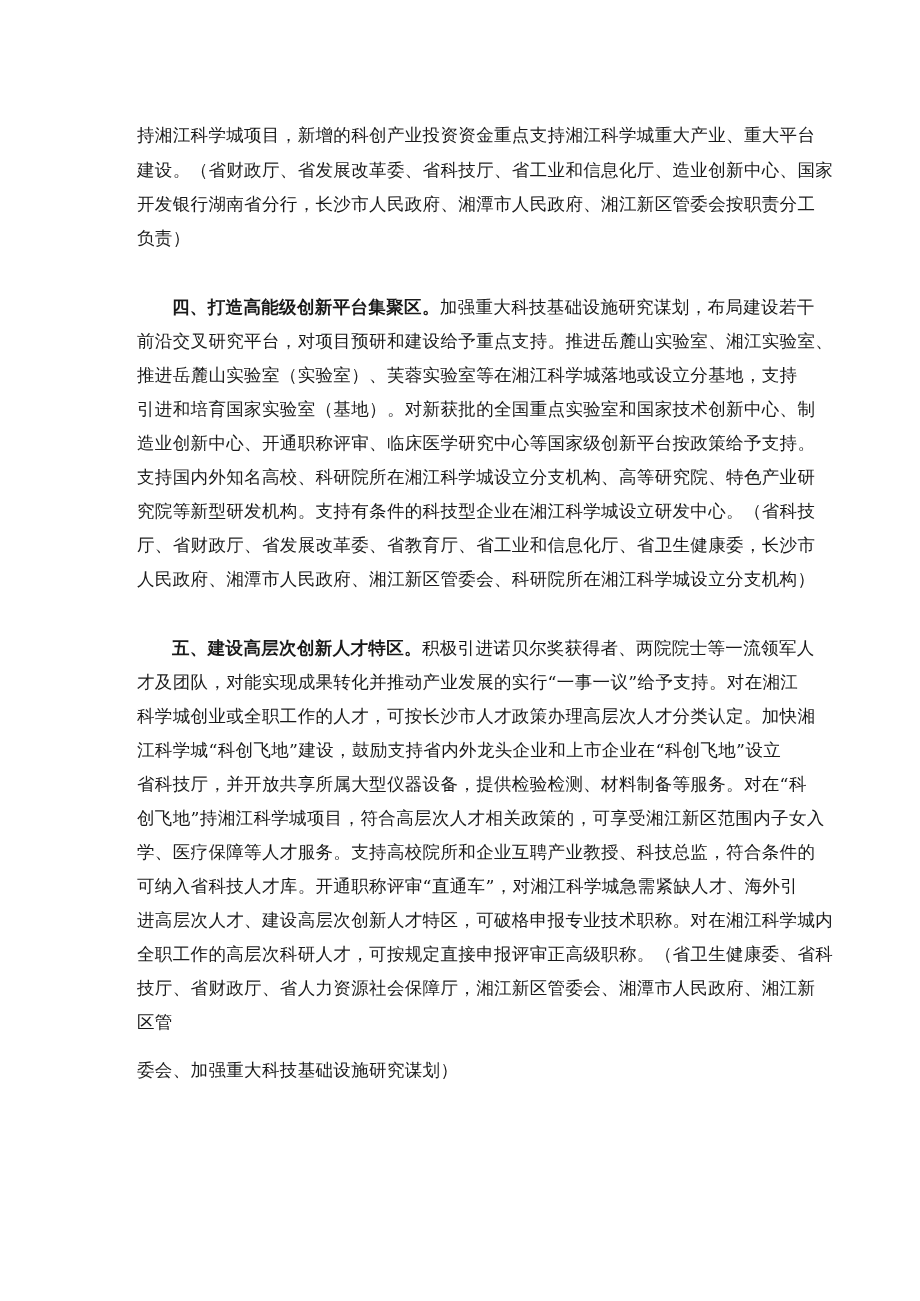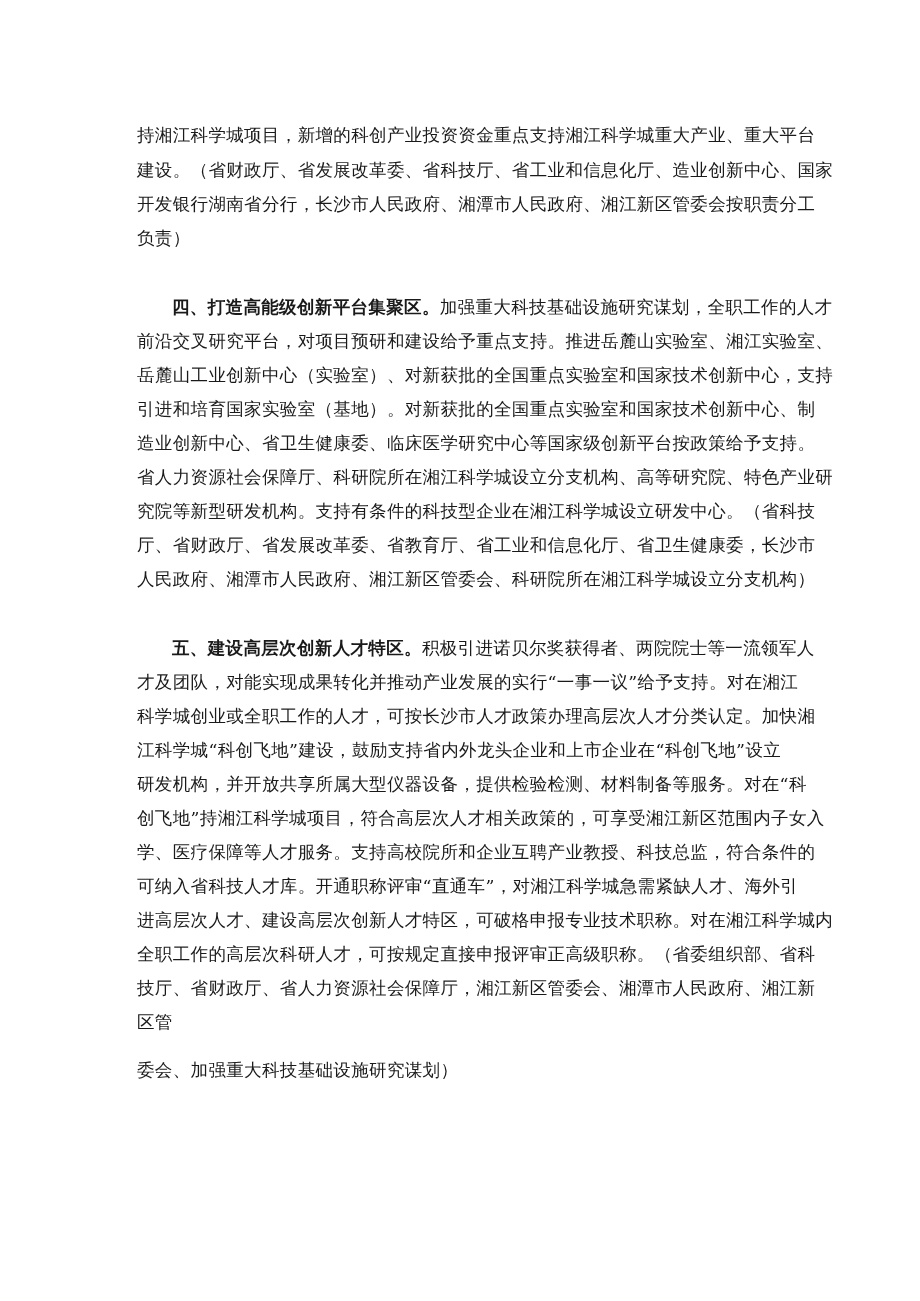--- a/index.html
+++ b/index.html
@@ -18,43 +18,43 @@
 
   <div>
     <div class="line" style="top:124px">持湘江科学城项目，新增的科创产业投资资金重点支持湘江科学城重大产业、重大平台</div>
     <div class="line" style="top:159px">建设。（省财政厅、省发展改革委、省科技厅、省工业和信息化厅、造业创新中心、国家</div>
     <div class="line" style="top:193px">开发银行湖南省分行，长沙市人民政府、湘潭市人民政府、湘江新区管委会按职责分工</div>
     <div class="line" style="top:227px">负责）</div>
   </div>
 
   <div>
     <div class="line indent" style="top:296px">
-      <span class="bold">四、打造高能级创新平台集聚区。</span><span>加强重大科技基础设施研究谋划，全职工作的人才</span>
+      <span class="bold">四、打造高能级创新平台集聚区。</span><span>加强重大科技基础设施研究谋划，布局建设若干</span>
     </div>
     <div class="line" style="top:330px">前沿交叉研究平台，对项目预研和建设给予重点支持。推进岳麓山实验室、湘江实验室、</div>
-    <div class="line" style="top:364px">岳麓山工业创新中心（实验室）、对新获批的全国重点实验室和国家技术创新中心，支持</div>
+    <div class="line" style="top:364px">推进岳麓山实验室（实验室）、芙蓉实验室等在湘江科学城落地或设立分基地，支持</div>
     <div class="line" style="top:398px">引进和培育国家实验室（基地）。对新获批的全国重点实验室和国家技术创新中心、制</div>
-    <div class="line" style="top:432px">造业创新中心、省卫生健康委、临床医学研究中心等国家级创新平台按政策给予支持。</div>
-    <div class="line" style="top:466px">省人力资源社会保障厅、科研院所在湘江科学城设立分支机构、高等研究院、特色产业研</div>
+    <div class="line" style="top:432px">造业创新中心、开通职称评审、临床医学研究中心等国家级创新平台按政策给予支持。</div>
+    <div class="line" style="top:466px">支持国内外知名高校、科研院所在湘江科学城设立分支机构、高等研究院、特色产业研</div>
     <div class="line" style="top:500px">究院等新型研发机构。支持有条件的科技型企业在湘江科学城设立研发中心。（省科技</div>
     <div class="line" style="top:534px">厅、省财政厅、省发展改革委、省教育厅、省工业和信息化厅、省卫生健康委，长沙市</div>
     <div class="line" style="top:568px">人民政府、湘潭市人民政府、湘江新区管委会、科研院所在湘江科学城设立分支机构）</div>
   </div>
 
   <div>
     <div class="line indent" style="top:637px">
       <span class="bold">五、建设高层次创新人才特区。</span><span>积极引进诺贝尔奖获得者、两院院士等一流领军人</span>
     </div>
     <div class="line" style="top:671px">才及团队，对能实现成果转化并推动产业发展的实行“一事一议”给予支持。对在湘江</div>
     <div class="line" style="top:705px">科学城创业或全职工作的人才，可按长沙市人才政策办理高层次人才分类认定。加快湘</div>
     <div class="line" style="top:739px">江科学城“科创飞地”建设，鼓励支持省内外龙头企业和上市企业在“科创飞地”设立</div>
-    <div class="line" style="top:773px">研发机构，并开放共享所属大型仪器设备，提供检验检测、材料制备等服务。对在“科</div>
+    <div class="line" style="top:773px">省科技厅，并开放共享所属大型仪器设备，提供检验检测、材料制备等服务。对在“科</div>
     <div class="line" style="top:807px">创飞地”持湘江科学城项目，符合高层次人才相关政策的，可享受湘江新区范围内子女入</div>
     <div class="line" style="top:841px">学、医疗保障等人才服务。支持高校院所和企业互聘产业教授、科技总监，符合条件的</div>
     <div class="line" style="top:875px">可纳入省科技人才库。开通职称评审“直通车”，对湘江科学城急需紧缺人才、海外引</div>
     <div class="line" style="top:909px">进高层次人才、建设高层次创新人才特区，可破格申报专业技术职称。对在湘江科学城内</div>
-    <div class="line" style="top:943px">全职工作的高层次科研人才，可按规定直接申报评审正高级职称。（省委组织部、省科</div>
+    <div class="line" style="top:943px">全职工作的高层次科研人才，可按规定直接申报评审正高级职称。（省卫生健康委、省科</div>
     <div class="line" style="top:977px">技厅、省财政厅、省人力资源社会保障厅，湘江新区管委会、湘潭市人民政府、湘江新</div>
     <div class="line" style="top:1011px">区管</div>
     <div class="line" style="top:1059px">委会、加强重大科技基础设施研究谋划）</div>
   </div>
 
 </div>
 
 </body></html>

